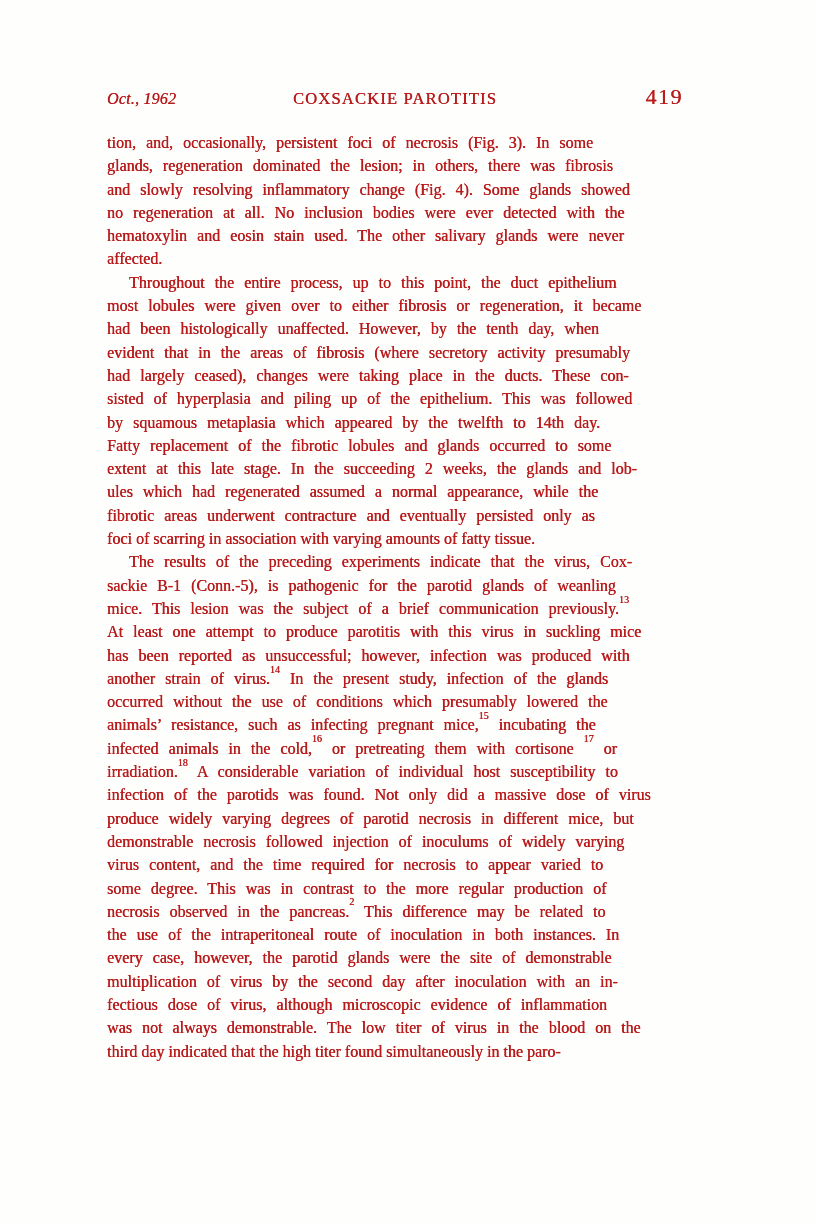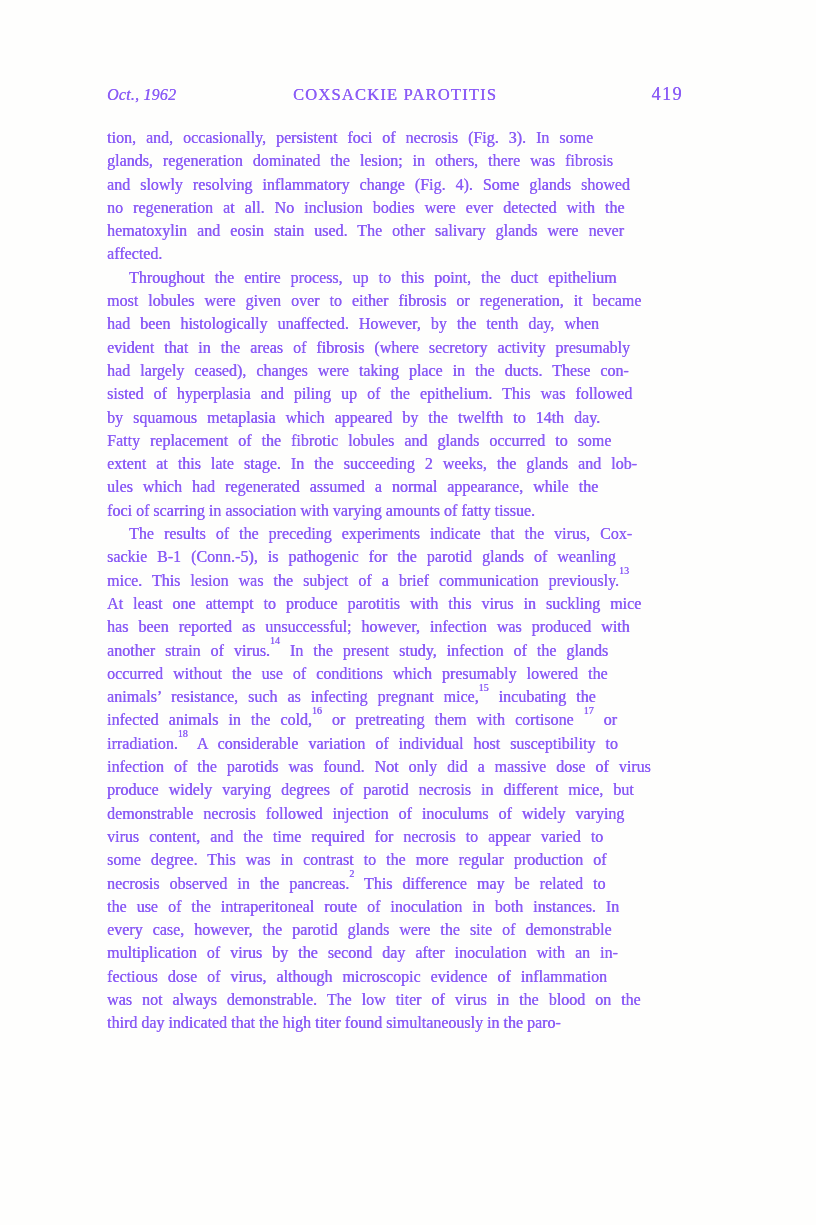--- a/index.html
+++ b/index.html
@@ -6,21 +6,21 @@
     margin: 0;
     padding: 0;
     background: #ffffff;
   }
   .page {
     position: relative;
     width: 816px;
     height: 1225px;
     background: #fefefdff;
     font-family: "Liberation Serif", serif;
-    color: #8b5cf6;
+    color: #b91c1c;
     overflow: hidden;
   }
   .content {
     position: absolute;
     left: 107px;
     top: 84px;
     width: 576px;
   }
   .running-head {
     display: flex;
@@ -35,21 +35,21 @@
   }
   .running-head .title {
     flex: 1;
     text-align: center;
     font-size: 16.5px;
     letter-spacing: 1.2px;
   }
   .running-head .pageno {
     width: 150px;
     text-align: right;
-    font-size: 18px;
+    font-size: 22px;
     letter-spacing: 1.5px;
     font-family: Liberation Serif, serif;
   }
   .body-text {
     margin-top: 21px;
     font-size: 16px;
     line-height: 23.3px;
     text-shadow: 0.35px 0 currentColor;
   }
   .paragraph { margin: 0; }
@@ -96,20 +96,21 @@
           <div class="line indent" style="word-spacing: 6px;"><span>Throughout the entire process, up to this point, the duct epithelium</span></div>
           <div class="line" style="word-spacing: 6px;"><span>most lobules were given over to either fibrosis or regeneration, it became</span></div>
           <div class="line" style="word-spacing: 6px;"><span>had been histologically unaffected. However, by the tenth day, when</span></div>
           <div class="line" style="word-spacing: 6px;"><span>evident that in the areas of fibrosis (where secretory activity presumably</span></div>
           <div class="line" style="word-spacing: 6px;"><span>had largely ceased), changes were taking place in the ducts. These con-</span></div>
           <div class="line" style="word-spacing: 6px;"><span>sisted of hyperplasia and piling up of the epithelium. This was followed</span></div>
           <div class="line" style="word-spacing: 6px;"><span>by squamous metaplasia which appeared by the twelfth to 14th day.</span></div>
           <div class="line" style="word-spacing: 6px;"><span>Fatty replacement of the fibrotic lobules and glands occurred to some</span></div>
           <div class="line" style="word-spacing: 6px;"><span>extent at this late stage. In the succeeding 2 weeks, the glands and lob-</span></div>
           <div class="line" style="word-spacing: 6px;"><span>ules which had regenerated assumed a normal appearance, while the</span></div>
+          <div class="line" style="word-spacing: 6px;"><span>fibrotic areas underwent contracture and eventually persisted only as</span></div>
           <div class="line last" style="word-spacing: 0px;"><span>foci of scarring in association with varying amounts of fatty tissue.</span></div>
         </div>
         <div class="paragraph">
           <div class="line indent" style="word-spacing: 6px;"><span>The results of the preceding experiments indicate that the virus, Cox-</span></div>
           <div class="line" style="word-spacing: 6px;"><span>sackie B-1 (Conn.-5), is pathogenic for the parotid glands of weanling</span></div>
           <div class="line" style="word-spacing: 6px;"><span>mice. This lesion was the subject of a brief communication previously.<sup>13</sup></span></div>
           <div class="line" style="word-spacing: 6px;"><span>At least one attempt to produce parotitis with this virus in suckling mice</span></div>
           <div class="line" style="word-spacing: 6px;"><span>has been reported as unsuccessful; however, infection was produced with</span></div>
           <div class="line" style="word-spacing: 6px;"><span>another strain of virus.<sup>14</sup> In the present study, infection of the glands</span></div>
           <div class="line" style="word-spacing: 6px;"><span>occurred without the use of conditions which presumably lowered the</span></div>

